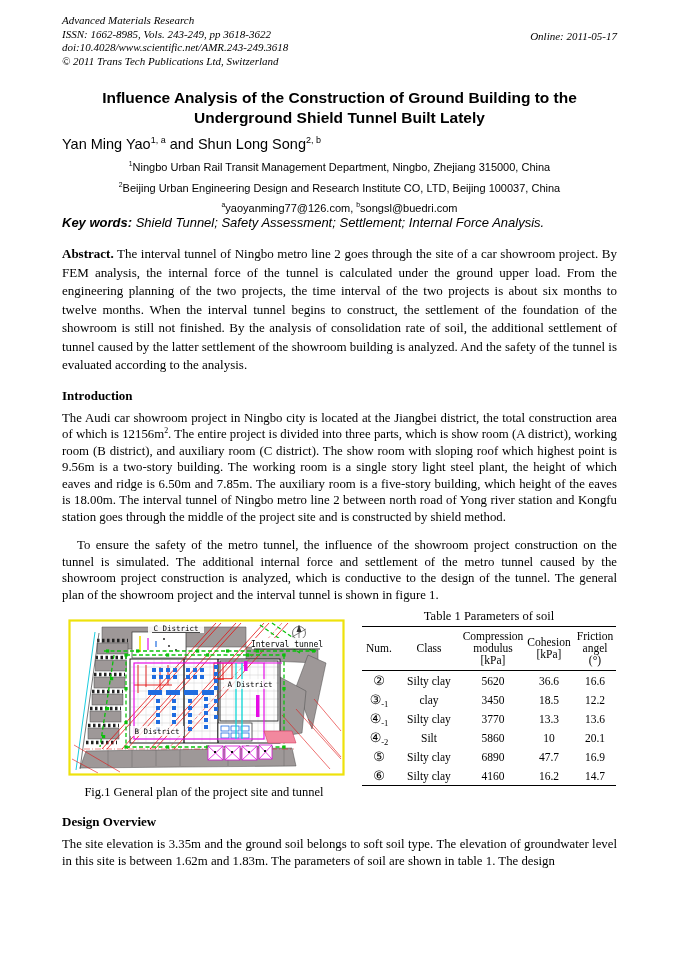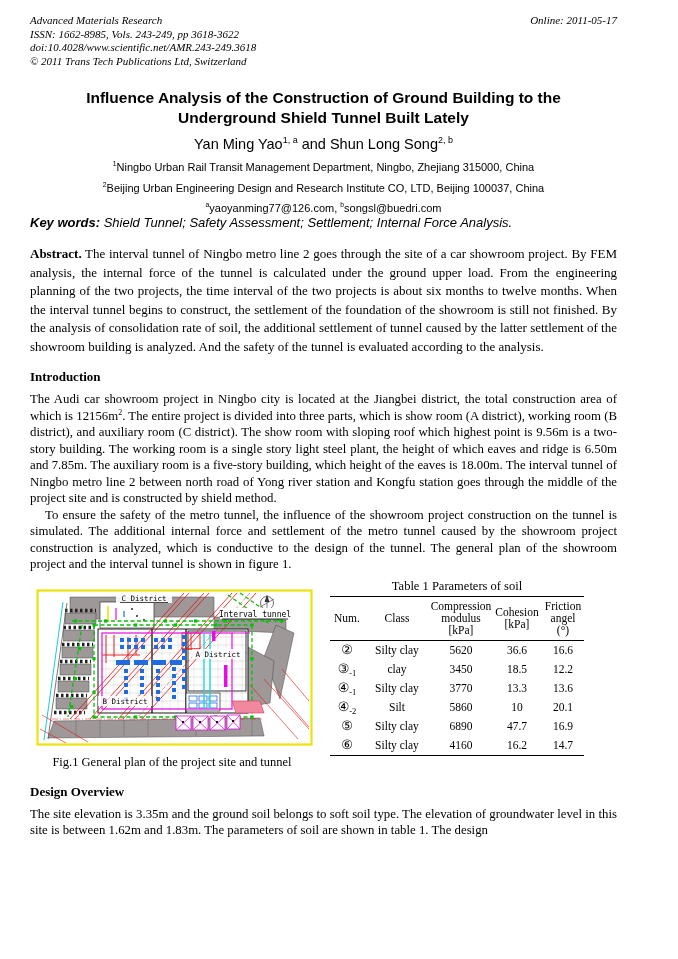--- a/index.html
+++ b/index.html
@@ -1,47 +1,47 @@
 <!DOCTYPE html>
 <html><head>
 <meta charset="utf-8">
 <style>
   html,body{margin:0;padding:0;background:#e8e8e8;}
   .page{position:relative;width:678px;height:959px;background:#ffffff;margin:0 auto;
         overflow:hidden;font-family:"Liberation Serif",serif;color:#000;}
-  .content{padding:14px 61px 0 30px;}
+  .content{padding:14px 61px 0 62px;}
 
   
   .hdr{display:flex;justify-content:space-between;align-items:flex-start;
        font-style:italic;font-size:11px;line-height:13.5px;}
   .hdr .left div{white-space:nowrap;}
-  .hdr .online{white-space:nowrap;}
+  .hdr .online{white-space:nowrap;margin-top:16px;}
 
   
   .title{margin:20px auto 8px;width:505px;text-align:center;
          font-family:"Liberation Sans",sans-serif;font-weight:bold;
          font-size:15.5px;line-height:20px;}
-  .authors{margin-top:0;text-align:center;
+  .authors{margin-top:0;text-align:left;
            font-family:"Liberation Sans",sans-serif;font-size:14.5px;}
   sup{vertical-align:super;font-size:62%;line-height:0;}
   .affil{margin-top:9px;text-align:center;
          font-family:"Liberation Sans",sans-serif;font-size:11px;}
   .emails{margin-top:8px;text-align:center;
           font-family:"Liberation Sans",sans-serif;font-size:11px;}
 
   .keywords{margin-top:1px;font-family:"Liberation Sans",sans-serif;
             font-size:13px;line-height:15px;font-style:italic;}
   .keywords b{font-weight:bold;}
 
   .abstract{margin-top:15px;font-size:13px;line-height:18.5px;text-align:justify;}
   .abstract b{font-weight:bold;}
 
   .sect{margin-top:13px;font-weight:bold;font-size:13px;}
   .body-p{margin:6px 0 0;font-size:12.8px;line-height:16.5px;text-align:justify;}
-  .indent{text-indent:15px;margin-top:0;}
+  .indent{text-indent:15px;margin-top:12px;}
 
   
   .figrow{margin-top:6px;display:flex;align-items:flex-start;}
   .figcol{width:292px;}
   .figcol svg{display:block;margin:10px 0 0 6px;}
   .figcap{margin-top:8px;text-align:center;font-size:12.5px;width:284px;}
   .tablecol{margin-left:8px;width:254px;font-family:Liberation Serif, serif;}
   .tbl-title{text-align:center;font-size:12.5px;margin:0 0 2px;}
   table.soil{width:100%;border-collapse:collapse;font-size:11.5px;border-top:1.2px solid #000;}
   table.soil th{font-weight:normal;border-bottom:1.2px solid #000;padding:3px 0 4px;

